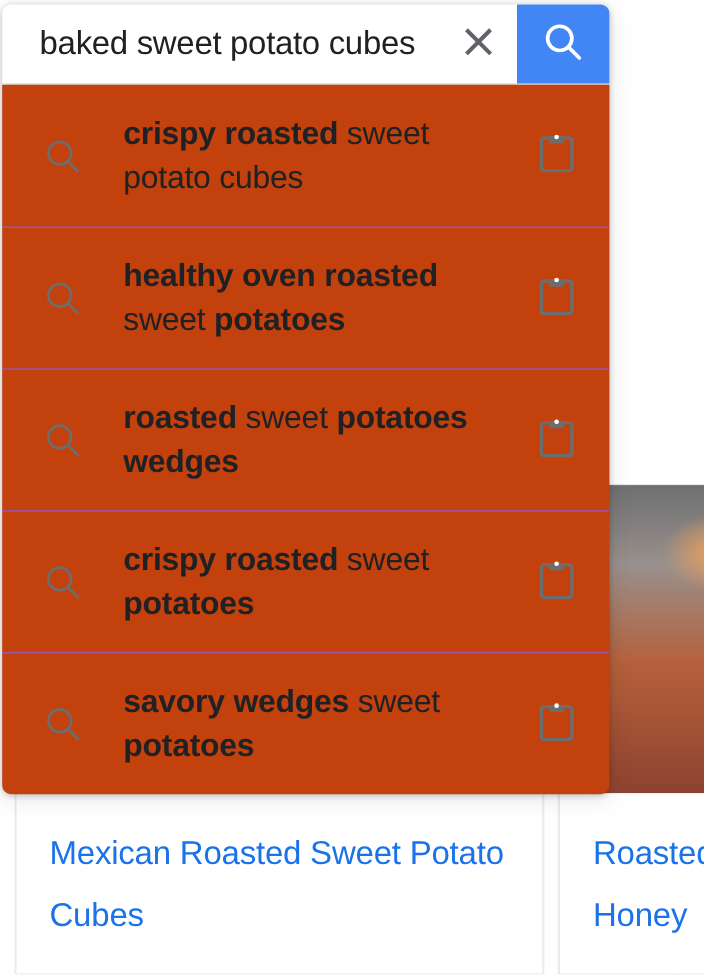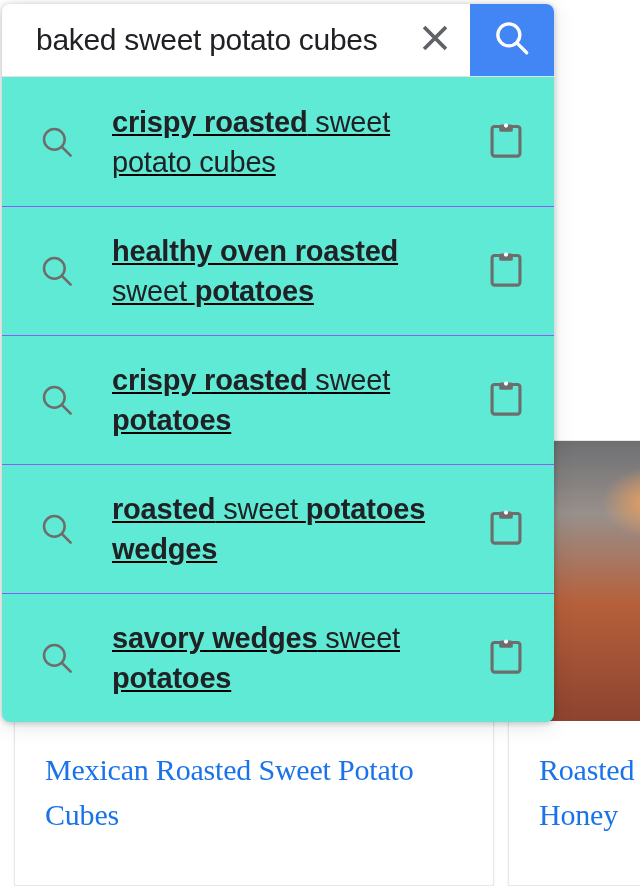--- a/index.html
+++ b/index.html
@@ -103,23 +103,22 @@
       radial-gradient(ellipse 70px 50px at 30% 22%, #f0a05a 0%, rgba(240,160,90,0) 72%),
       radial-gradient(ellipse 90px 46px at 64% 74%, #8e3a2a 0%, rgba(142,58,42,0) 74%),
       linear-gradient(180deg, #6f6f72 0%, #98908c 26%, #b6603b 58%, #8d4330 100%);
   }
 
   .res-body { padding: 26px 30px 20px 30px; }
 
   .res-title {
     color: #1a73e8;
     font-size: 30px;
-    line-height: 45px;
+    line-height: 57px;
     letter-spacing: -0.2px;
-    font-family: Liberation Serif, serif;
   }
 
   
   .edge-label {
     position: absolute;
     left: 622px;
     top: 459px;
     font-size: 22px;
     color: #3c4043;
     white-space: nowrap;
@@ -195,24 +194,23 @@
     border-radius: 0 8px 0 0;
     cursor: pointer;
   }
 
   .divider-top {
     height: 1px;
     background: #e4e4e4;
   }
 
   .suggestions {
-    background: #5eead4;
+    background: #c2410c;
     border-radius: 0 0 8px 8px;
     overflow: hidden;
-    text-decoration: underline;
   }
 
   .sugg-row {
     position: relative;
     display: flex;
     align-items: center;
     height: 129px;
     cursor: pointer;
   }
   .sugg-row + .sugg-row { border-top: 1px solid #8b5cf6; }
@@ -348,60 +346,60 @@
         </div>
       </div>
 
       <div class="sugg-row">
         <div class="sugg-icon">
           <svg width="40" height="40" viewBox="0 0 24 24" aria-hidden="true">
             <circle cx="10.4" cy="10.4" r="6.2" stroke="#6d6d6d" stroke-width="1.5" fill="none"></circle>
             <path d="M15.0 15.0 L20.2 20.2" stroke="#6d6d6d" stroke-width="1.5" stroke-linecap="round" fill="none"></path>
           </svg>
         </div>
+        <div class="sugg-text"><b>roasted</b><span> sweet </span><b>potatoes wedges</b></div>
+        <div class="sugg-copy">
+          <span>
+            <svg width="44" height="44" viewBox="0 0 24 24" aria-hidden="true">
+              <rect x="4.4" y="4.6" width="15.2" height="16.2" rx="1.4" stroke="#6d6d6d" stroke-width="1.7" fill="none"></rect>
+              <path d="M8.4 4.6 V7.3 H15.6 V4.6 Z" fill="#6d6d6d"></path>
+              <rect x="8.4" y="3.6" width="7.2" height="3.7" rx="1.1" fill="#6d6d6d"></rect>
+              <circle cx="12" cy="4.1" r="1.15" fill="#ffffff"></circle>
+            </svg>
+          </span>
+        </div>
+      </div>
+
+      <div class="sugg-row">
+        <div class="sugg-icon">
+          <svg width="40" height="40" viewBox="0 0 24 24" aria-hidden="true">
+            <circle cx="10.4" cy="10.4" r="6.2" stroke="#6d6d6d" stroke-width="1.5" fill="none"></circle>
+            <path d="M15.0 15.0 L20.2 20.2" stroke="#6d6d6d" stroke-width="1.5" stroke-linecap="round" fill="none"></path>
+          </svg>
+        </div>
         <div class="sugg-text"><b>crispy roasted</b><span> sweet </span><b>potatoes</b></div>
         <div class="sugg-copy">
           <span>
             <svg width="44" height="44" viewBox="0 0 24 24" aria-hidden="true">
               <rect x="4.4" y="4.6" width="15.2" height="16.2" rx="1.4" stroke="#6d6d6d" stroke-width="1.7" fill="none"></rect>
               <path d="M8.4 4.6 V7.3 H15.6 V4.6 Z" fill="#6d6d6d"></path>
               <rect x="8.4" y="3.6" width="7.2" height="3.7" rx="1.1" fill="#6d6d6d"></rect>
               <circle cx="12" cy="4.1" r="1.15" fill="#ffffff"></circle>
             </svg>
           </span>
         </div>
       </div>
 
       <div class="sugg-row">
         <div class="sugg-icon">
           <svg width="40" height="40" viewBox="0 0 24 24" aria-hidden="true">
             <circle cx="10.4" cy="10.4" r="6.2" stroke="#6d6d6d" stroke-width="1.5" fill="none"></circle>
             <path d="M15.0 15.0 L20.2 20.2" stroke="#6d6d6d" stroke-width="1.5" stroke-linecap="round" fill="none"></path>
           </svg>
         </div>
-        <div class="sugg-text"><b>roasted</b><span> sweet </span><b>potatoes wedges</b></div>
-        <div class="sugg-copy">
-          <span>
-            <svg width="44" height="44" viewBox="0 0 24 24" aria-hidden="true">
-              <rect x="4.4" y="4.6" width="15.2" height="16.2" rx="1.4" stroke="#6d6d6d" stroke-width="1.7" fill="none"></rect>
-              <path d="M8.4 4.6 V7.3 H15.6 V4.6 Z" fill="#6d6d6d"></path>
-              <rect x="8.4" y="3.6" width="7.2" height="3.7" rx="1.1" fill="#6d6d6d"></rect>
-              <circle cx="12" cy="4.1" r="1.15" fill="#ffffff"></circle>
-            </svg>
-          </span>
-        </div>
-      </div>
-
-      <div class="sugg-row">
-        <div class="sugg-icon">
-          <svg width="40" height="40" viewBox="0 0 24 24" aria-hidden="true">
-            <circle cx="10.4" cy="10.4" r="6.2" stroke="#6d6d6d" stroke-width="1.5" fill="none"></circle>
-            <path d="M15.0 15.0 L20.2 20.2" stroke="#6d6d6d" stroke-width="1.5" stroke-linecap="round" fill="none"></path>
-          </svg>
-        </div>
         <div class="sugg-text"><b>savory wedges</b><span> sweet </span><b>potatoes</b></div>
         <div class="sugg-copy">
           <span>
             <svg width="44" height="44" viewBox="0 0 24 24" aria-hidden="true">
               <rect x="4.4" y="4.6" width="15.2" height="16.2" rx="1.4" stroke="#6d6d6d" stroke-width="1.7" fill="none"></rect>
               <path d="M8.4 4.6 V7.3 H15.6 V4.6 Z" fill="#6d6d6d"></path>
               <rect x="8.4" y="3.6" width="7.2" height="3.7" rx="1.1" fill="#6d6d6d"></rect>
               <circle cx="12" cy="4.1" r="1.15" fill="#ffffff"></circle>
             </svg>
           </span>

